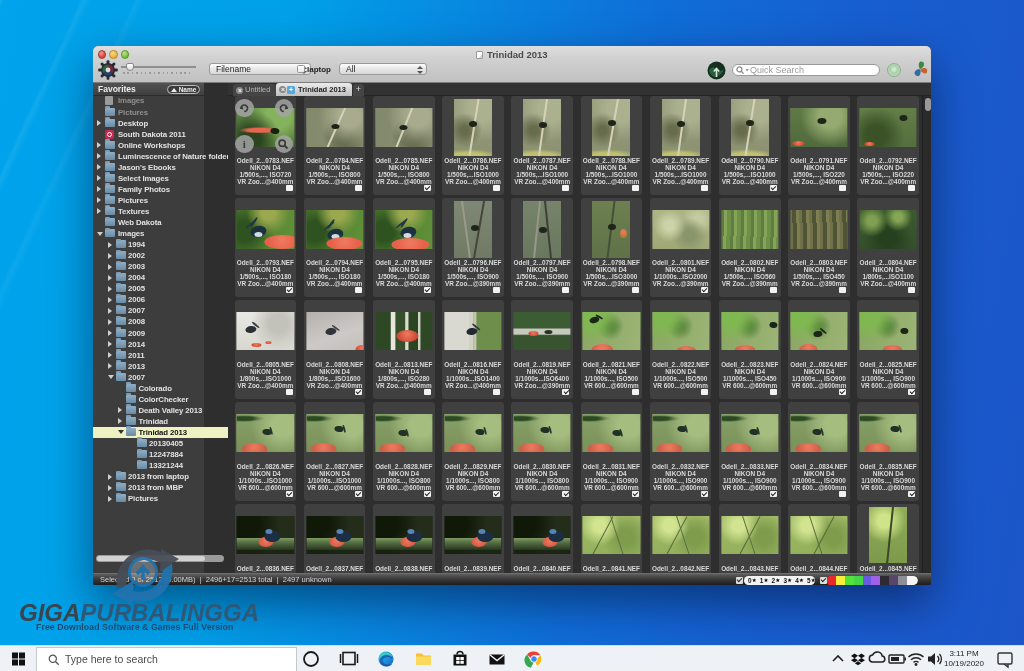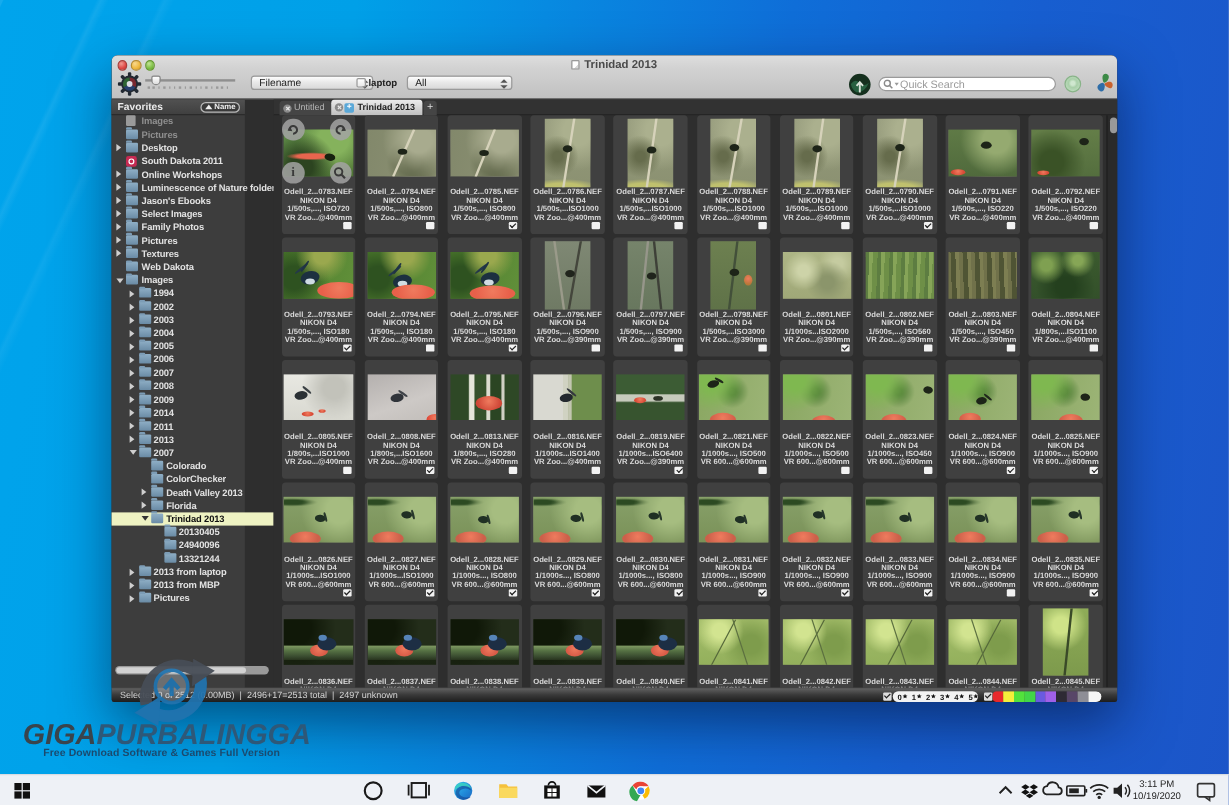--- a/index.html
+++ b/index.html
@@ -253,34 +253,34 @@
         <span class="txt" style="left:45.5px">ColorChecker</span>
       </div>
 <div class="row" style="top:321.8px">
         <span class="arr ar" style="left:25px"></span>
         <span class="fold" style="left:33px"></span>
         <span class="txt" style="left:45.5px">Death Valley 2013</span>
       </div>
 <div class="row" style="top:332.9px">
         <span class="arr ar" style="left:25px"></span>
         <span class="fold" style="left:33px"></span>
-        <span class="txt" style="left:45.5px">Florida</span>
+        <span class="txt" style="left:45.5px">Trinidad</span>
       </div>
 <div class="row sel" style="top:343.9px">
         <span class="arr ad" style="left:25px"></span>
         <span class="fold" style="left:33px"></span>
         <span class="txt" style="left:45.5px">Trinidad 2013</span>
       </div>
 <div class="row" style="top:354.9px">
         <span class="fold" style="left:44px"></span>
         <span class="txt" style="left:56px">20130405</span>
       </div>
 <div class="row" style="top:366.0px">
         <span class="fold" style="left:44px"></span>
-        <span class="txt" style="left:56px">24940096</span>
+        <span class="txt" style="left:56px">12247884</span>
       </div>
 <div class="row" style="top:377.1px">
         <span class="fold" style="left:44px"></span>
         <span class="txt" style="left:56px">13321244</span>
       </div>
 <div class="row" style="top:388.1px">
         <span class="arr ar" style="left:15px"></span>
         <span class="fold" style="left:23px"></span>
         <span class="txt" style="left:35px">2013 from laptop</span>
       </div>
@@ -787,20 +787,24 @@
 <div class="wm2">Free Download Software &amp; Games Full Version</div>
 <div class="taskbar">
 <svg class="tico" style="left:4px" width="30" height="26" viewBox="0 0 30 26">
       <g fill="#111">
         <rect x="8" y="6.5" width="6" height="6"></rect>
         <rect x="15" y="6.5" width="6" height="6"></rect>
         <rect x="8" y="13.5" width="6" height="6"></rect>
         <rect x="15" y="13.5" width="6" height="6"></rect>
       </g>
     </svg>
+<div class="sbox"><svg style="position:absolute;left:11px;top:6px" width="12" height="12" viewBox="0 0 12 12">
+        <circle cx="4.8" cy="4.8" r="3.6" fill="none" stroke="#555" stroke-width="1.2"></circle>
+        <path d="M7.5 7.5 L10.7 10.7" stroke="#555" stroke-width="1.3"></path>
+      </svg><span style="margin-left:28px">Type here to search</span></div>
 <svg class="tico" style="left:296px" width="30" height="26" viewBox="0 0 30 26">
       <circle cx="15" cy="13" r="7" fill="none" stroke="#1a1a1a" stroke-width="1.8"></circle>
     </svg>
 <svg class="tico" style="left:334px" width="30" height="26" viewBox="0 0 30 26">
       <rect x="9" y="6.5" width="12" height="12" fill="none" stroke="#1a1a1a" stroke-width="1.6"></rect>
       <path d="M23.5 8 L23.5 17 M6.5 8 L6.5 17" stroke="#1a1a1a" stroke-width="1.5"></path>
     </svg>
 <svg class="tico" style="left:371px" width="30" height="26" viewBox="0 0 30 26">
       <defs>
         <linearGradient id="eg" x1="0" y1="0" x2="1" y2="1">

